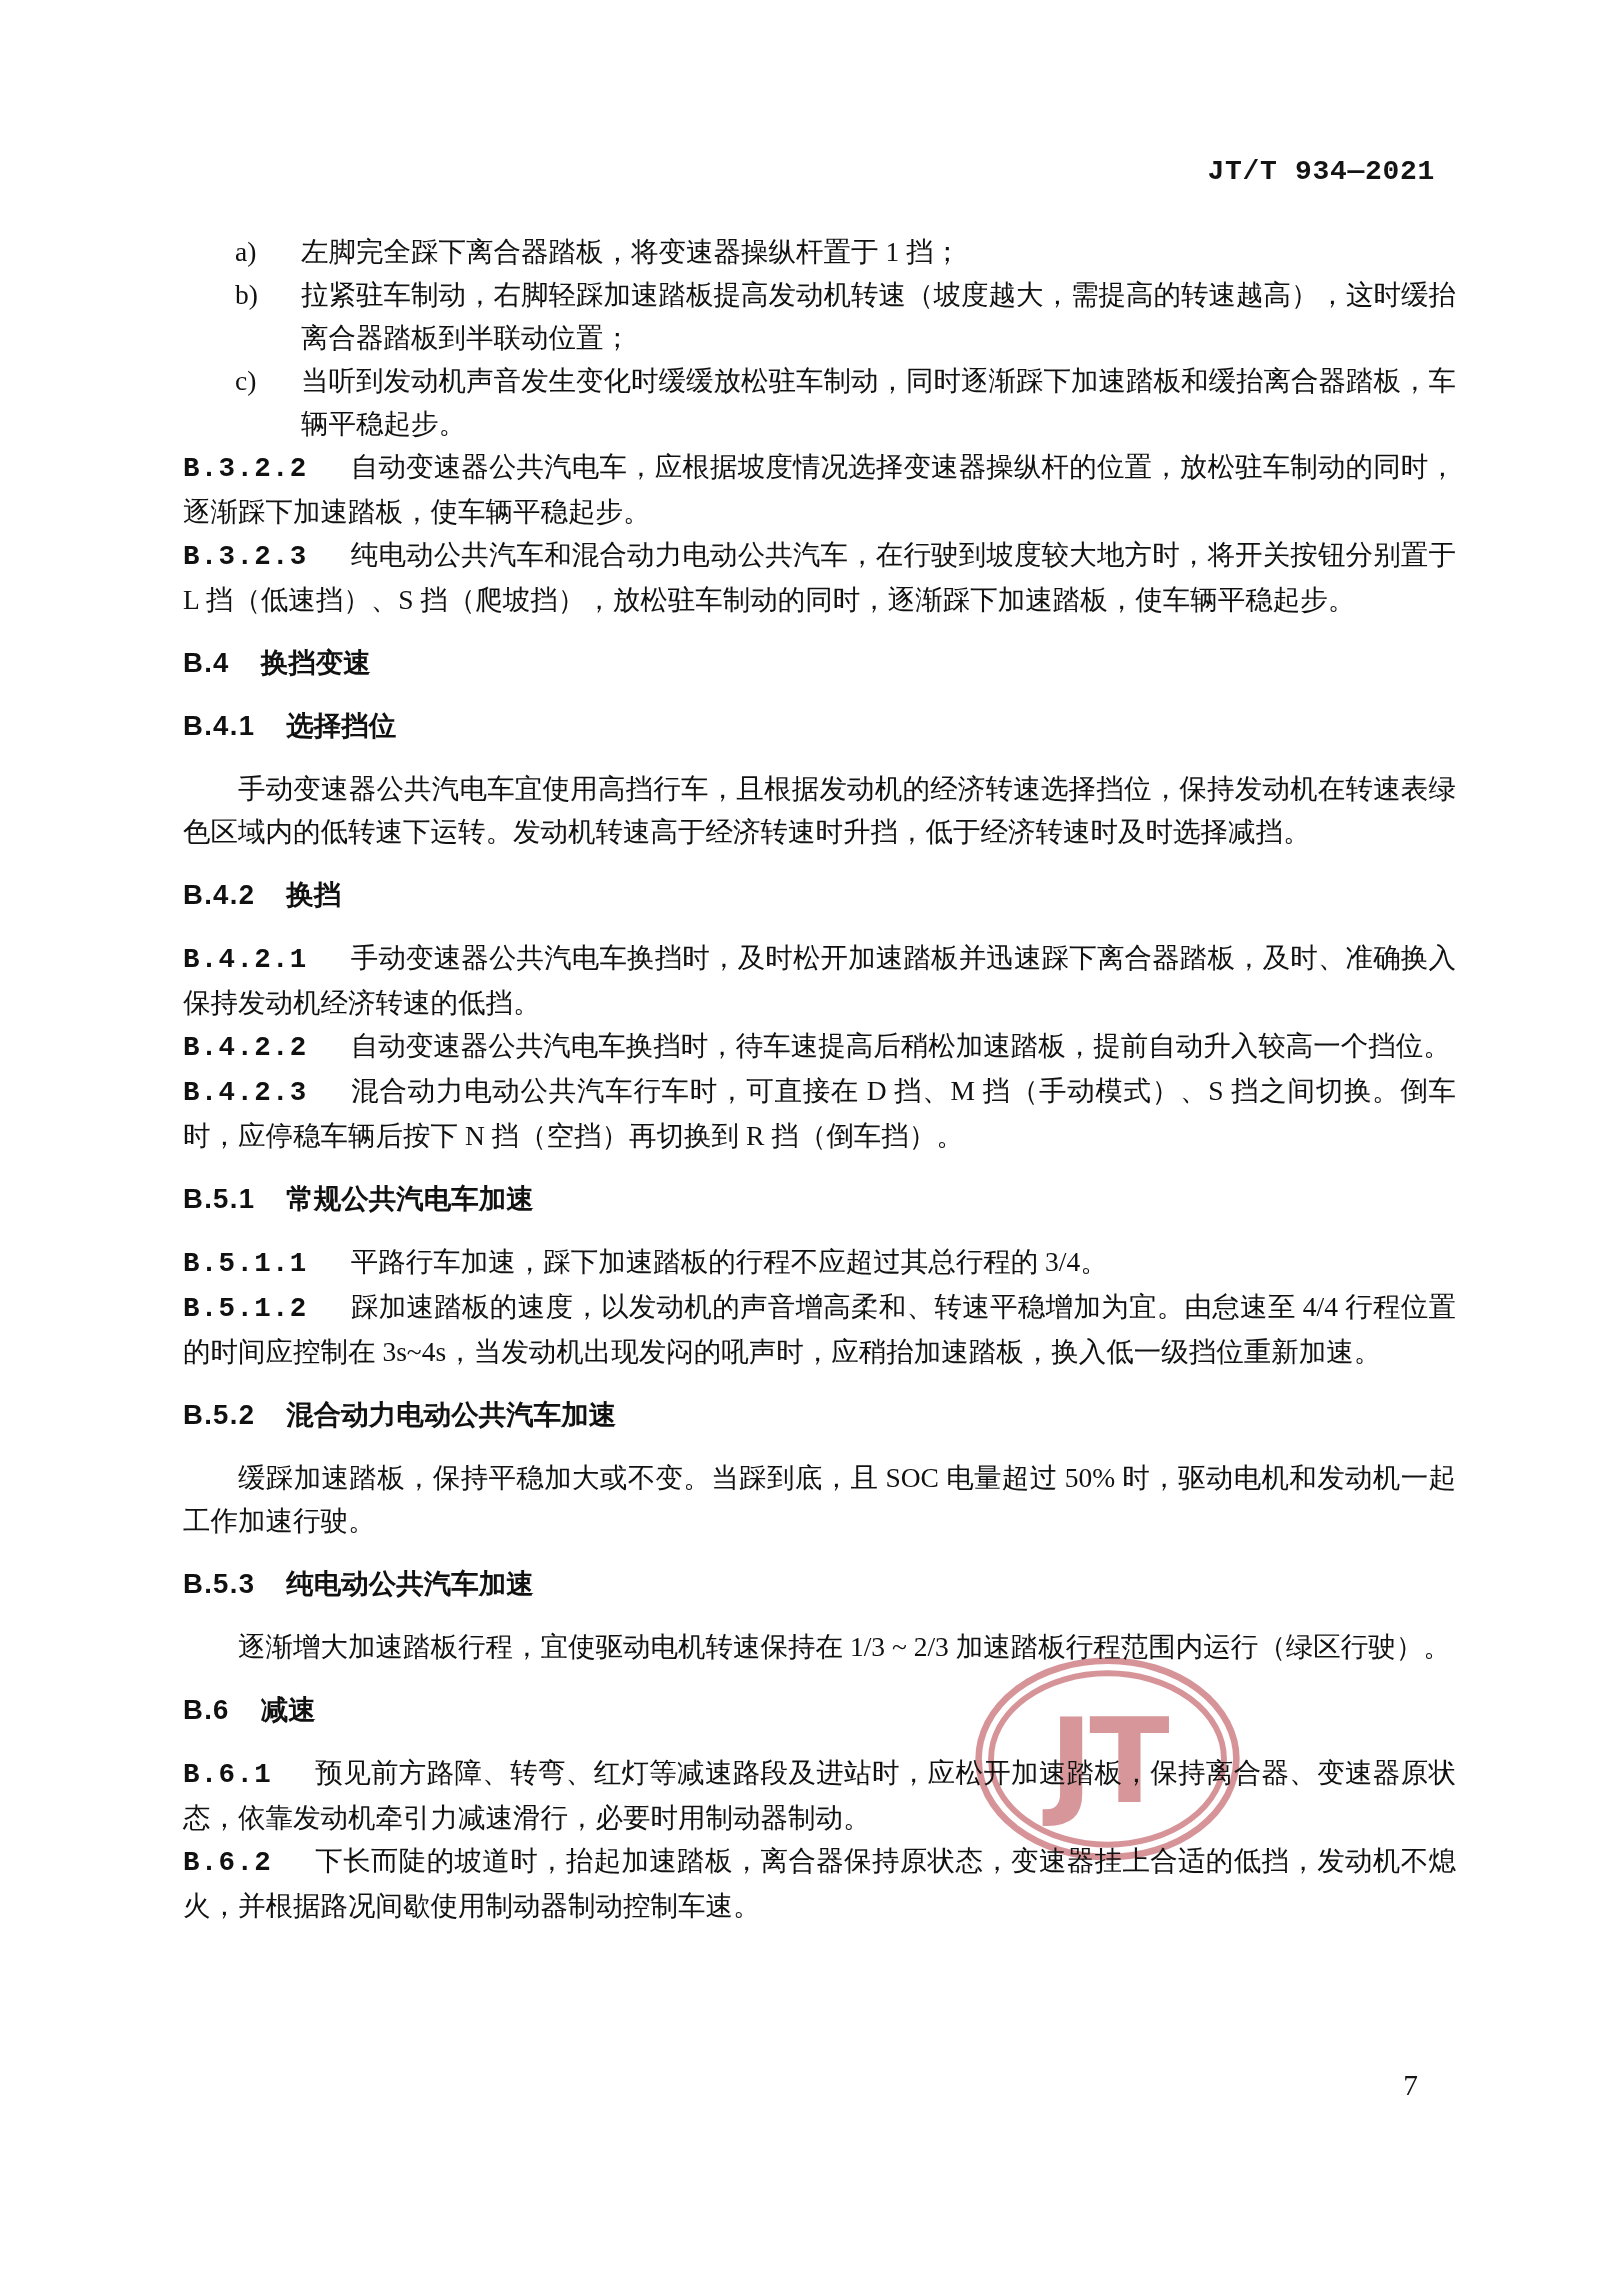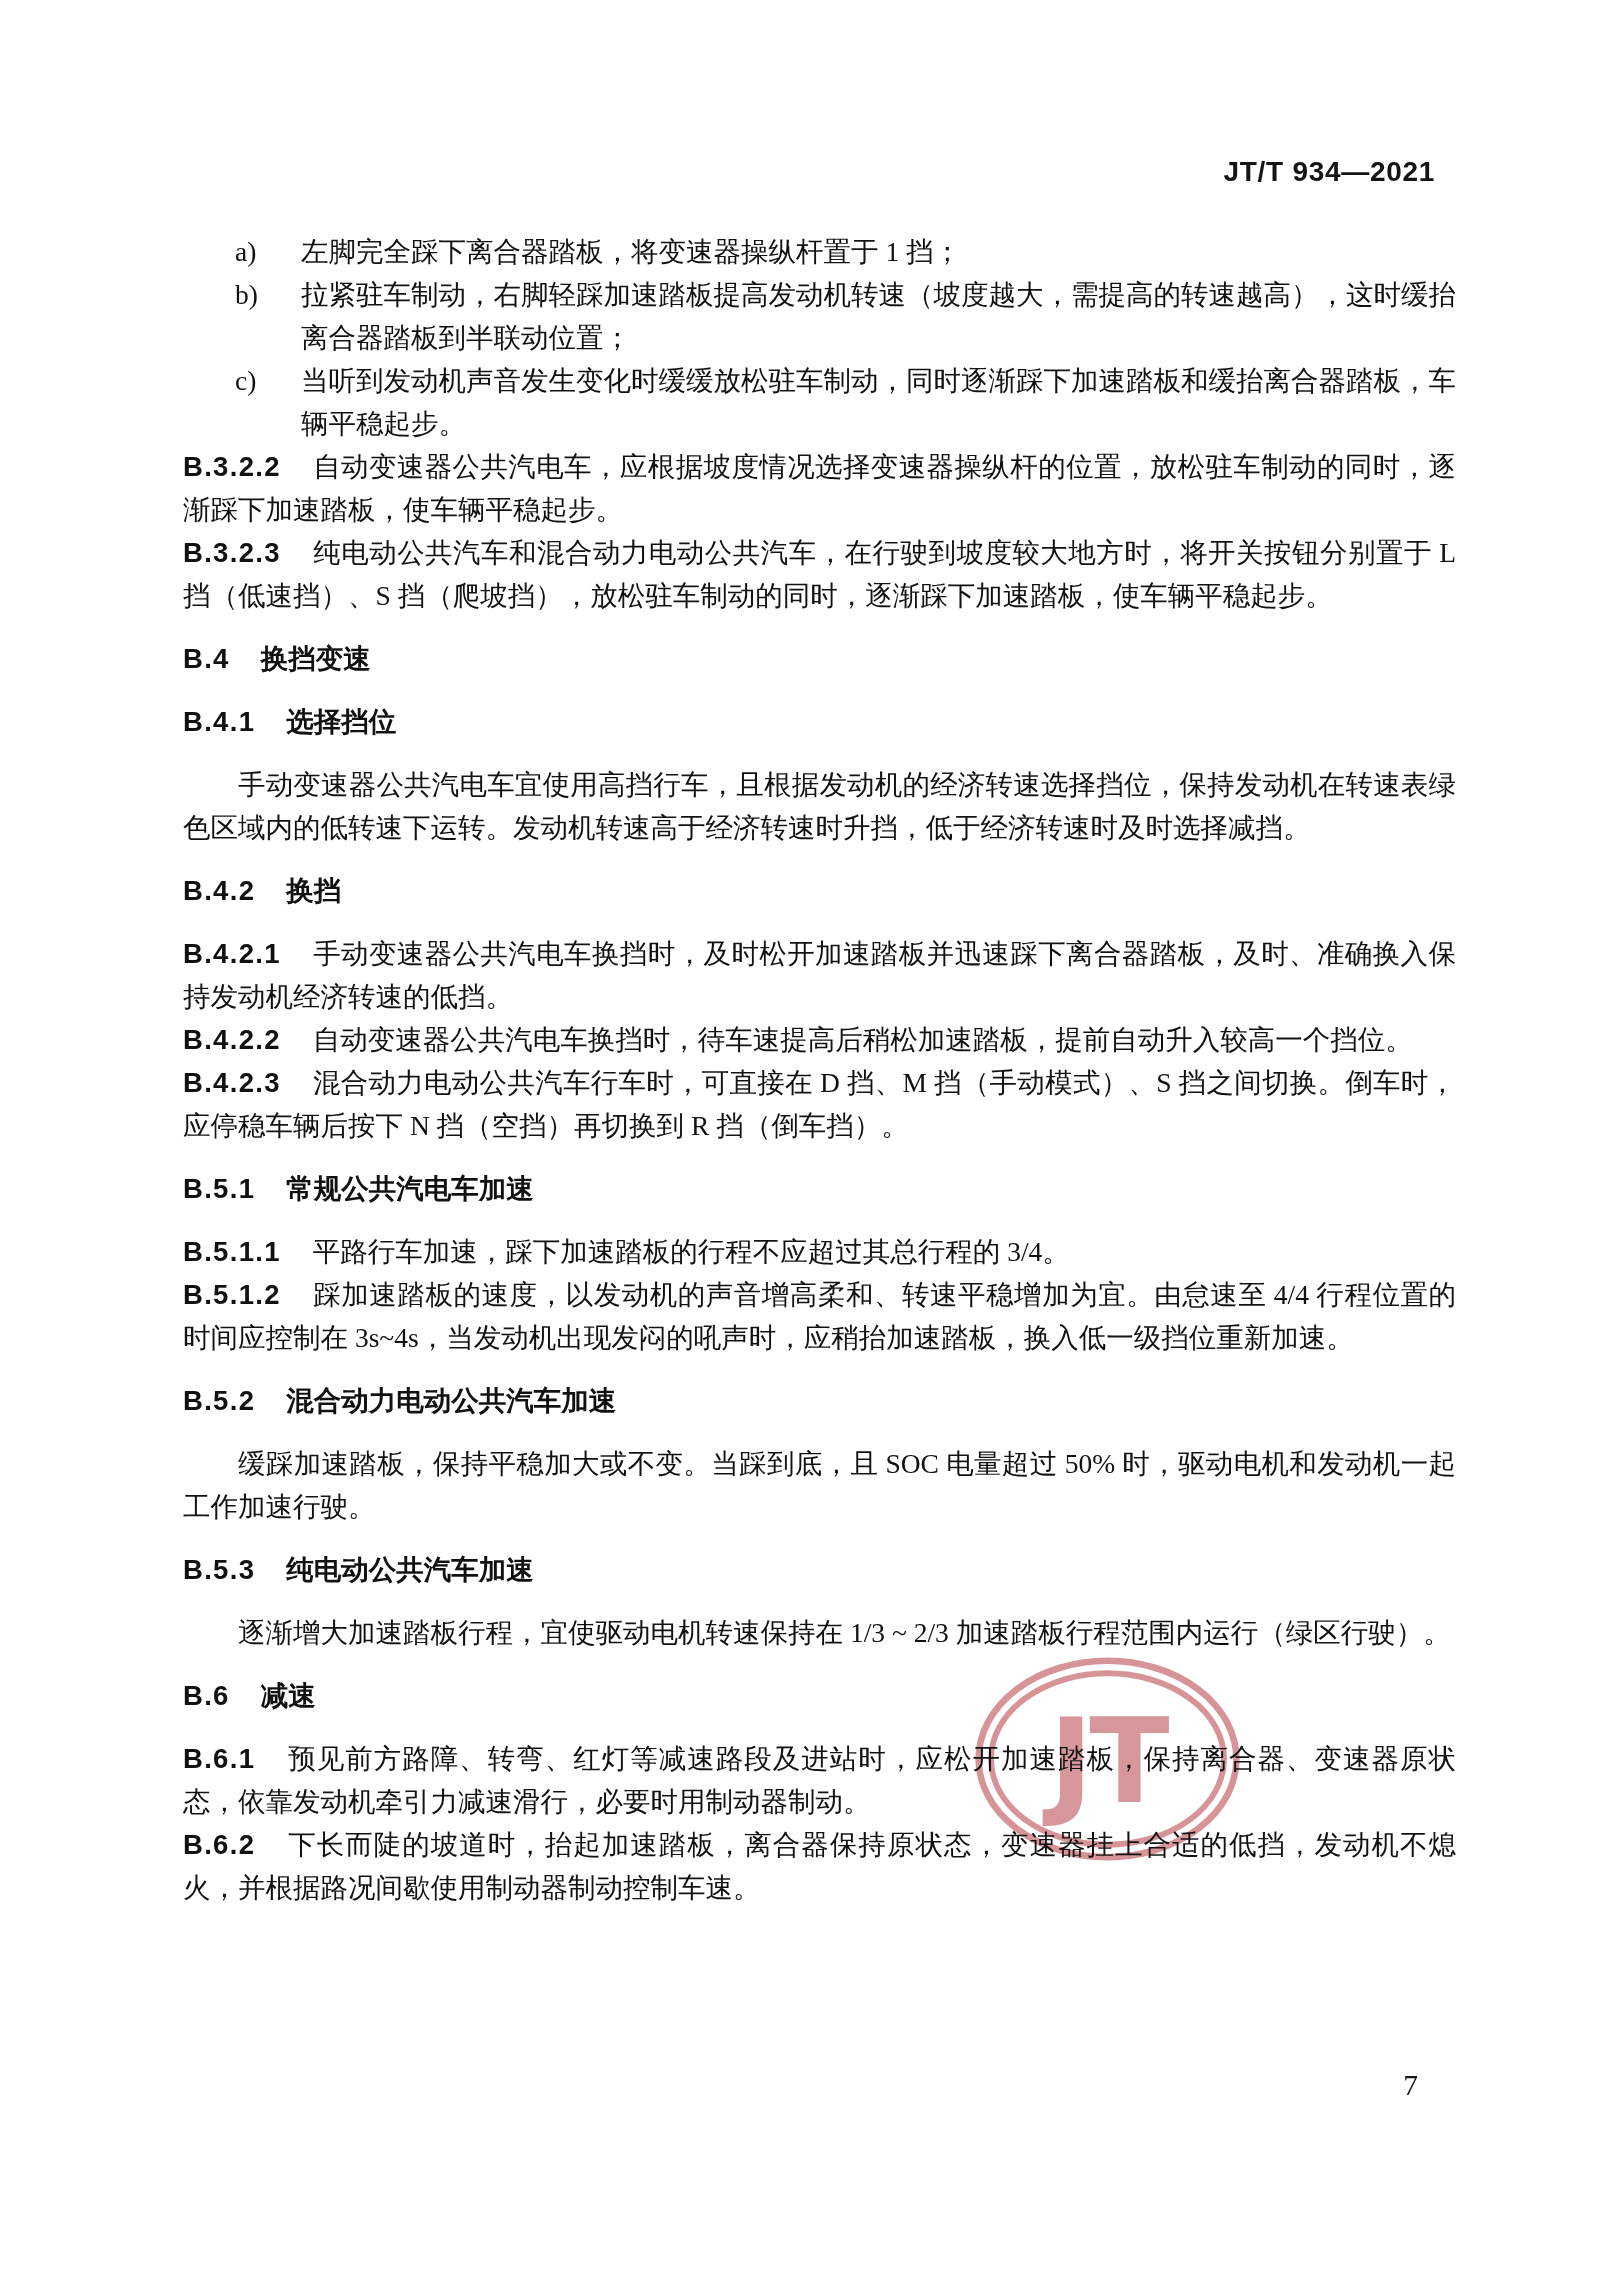--- a/index.html
+++ b/index.html
@@ -11,21 +11,21 @@
   }
   .page {
     position: relative;
     width: 1623px; height: 2295px;
     overflow: hidden;
   }
   
   .doc-header {
     position: absolute;
     top: 156px; right: 188px;
-    font-family: Liberation Sans, sans-serif;
+    font-family: Liberation Mono, monospace;
     font-weight: bold;
     font-size: 28px;
     letter-spacing: 0.7px;
     color: #141414;
   }
   
   .watermark {
     position: absolute;
     left: 970px; top: 1653px;
     width: 275px; height: 212px;
@@ -53,23 +53,23 @@
     position: relative;
     padding-left: 118px;
     text-align: justify;
   }
   .li-label {
     position: absolute;
     left: 52px; top: 0;
   }
   
   .clause-label {
-    font-family: Liberation Sans, sans-serif;
+    font-family: Liberation Mono, monospace;
     font-weight: bold;
-    margin-right: 32px;
+    margin-right: 43px;
     letter-spacing: 1.3px;
   }
   
   .heading {
     margin: 20px 0 !important;
     font-family: "Liberation Sans", "DejaVu Sans", sans-serif;
     font-weight: bold;
     font-size: 27.5px;
     line-height: 43px;
   }

